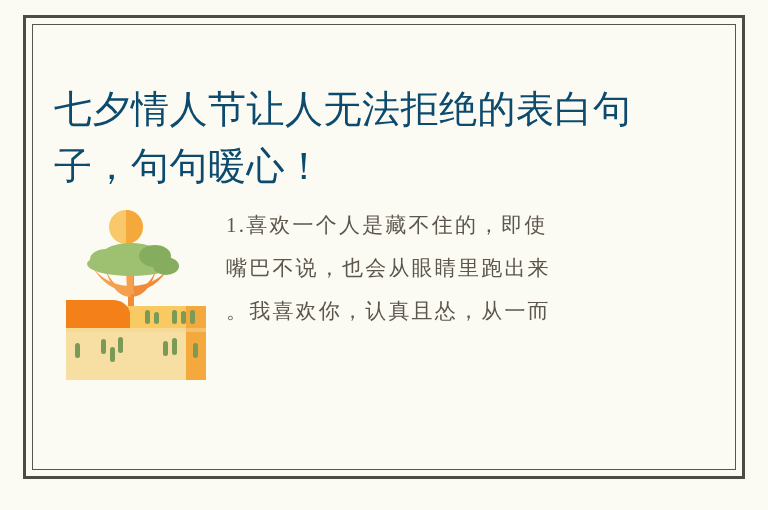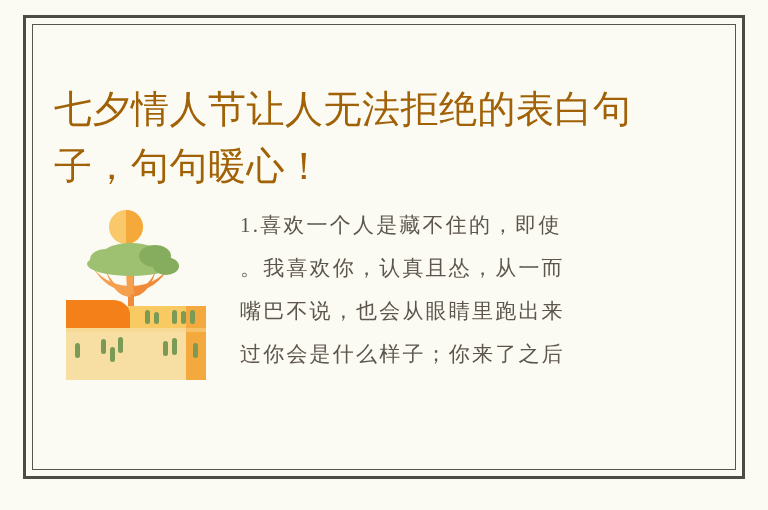--- a/index.html
+++ b/index.html
@@ -52,31 +52,31 @@
   }
 
   
   .title {
     position: absolute;
     left: 22px;
     top: 32px;
     width: 620px;
     font-size: 38px;
     line-height: 57px;
-    color: #a16207;
+    color: #0c4a6e;
     font-family: Liberation Serif, serif;
     font-weight: 400;
     letter-spacing: 0.5px;
     white-space: pre-wrap;
   }
 
   
   .article {
     position: absolute;
-    left: 208px;
+    left: 194px;
     top: 180px;
     width: 432px;
   }
   .article-line {
     font-size: 21px;
     line-height: 43px;
     color: #5c564c;
     font-family: "Liberation Serif", serif;
     letter-spacing: 2.2px;
     white-space: pre;
@@ -153,19 +153,18 @@
           <rect x="58" y="135" width="5" height="16" rx="2.5"></rect>
           <rect x="103" y="139" width="5" height="15" rx="2.5"></rect>
           <rect x="112" y="136" width="5" height="17" rx="2.5"></rect>
           <rect x="133" y="141" width="5" height="15" rx="2.5"></rect>
         </g>
       </svg>
     </div>
 
     <div class="article">
       <div class="article-line">1.喜欢一个人是藏不住的，即使</div>
+      <div class="article-line">嘴巴不说，也会从眼睛里跑出来</div>
       <div class="article-line">。我喜欢你，认真且怂，从一而</div>
-      <div class="article-line">嘴巴不说，也会从眼睛里跑出来</div>
-      <div class="article-line">过你会是什么样子；你来了之后</div>
     </div>
 
   </div>
 </div>
 
 </body></html>

